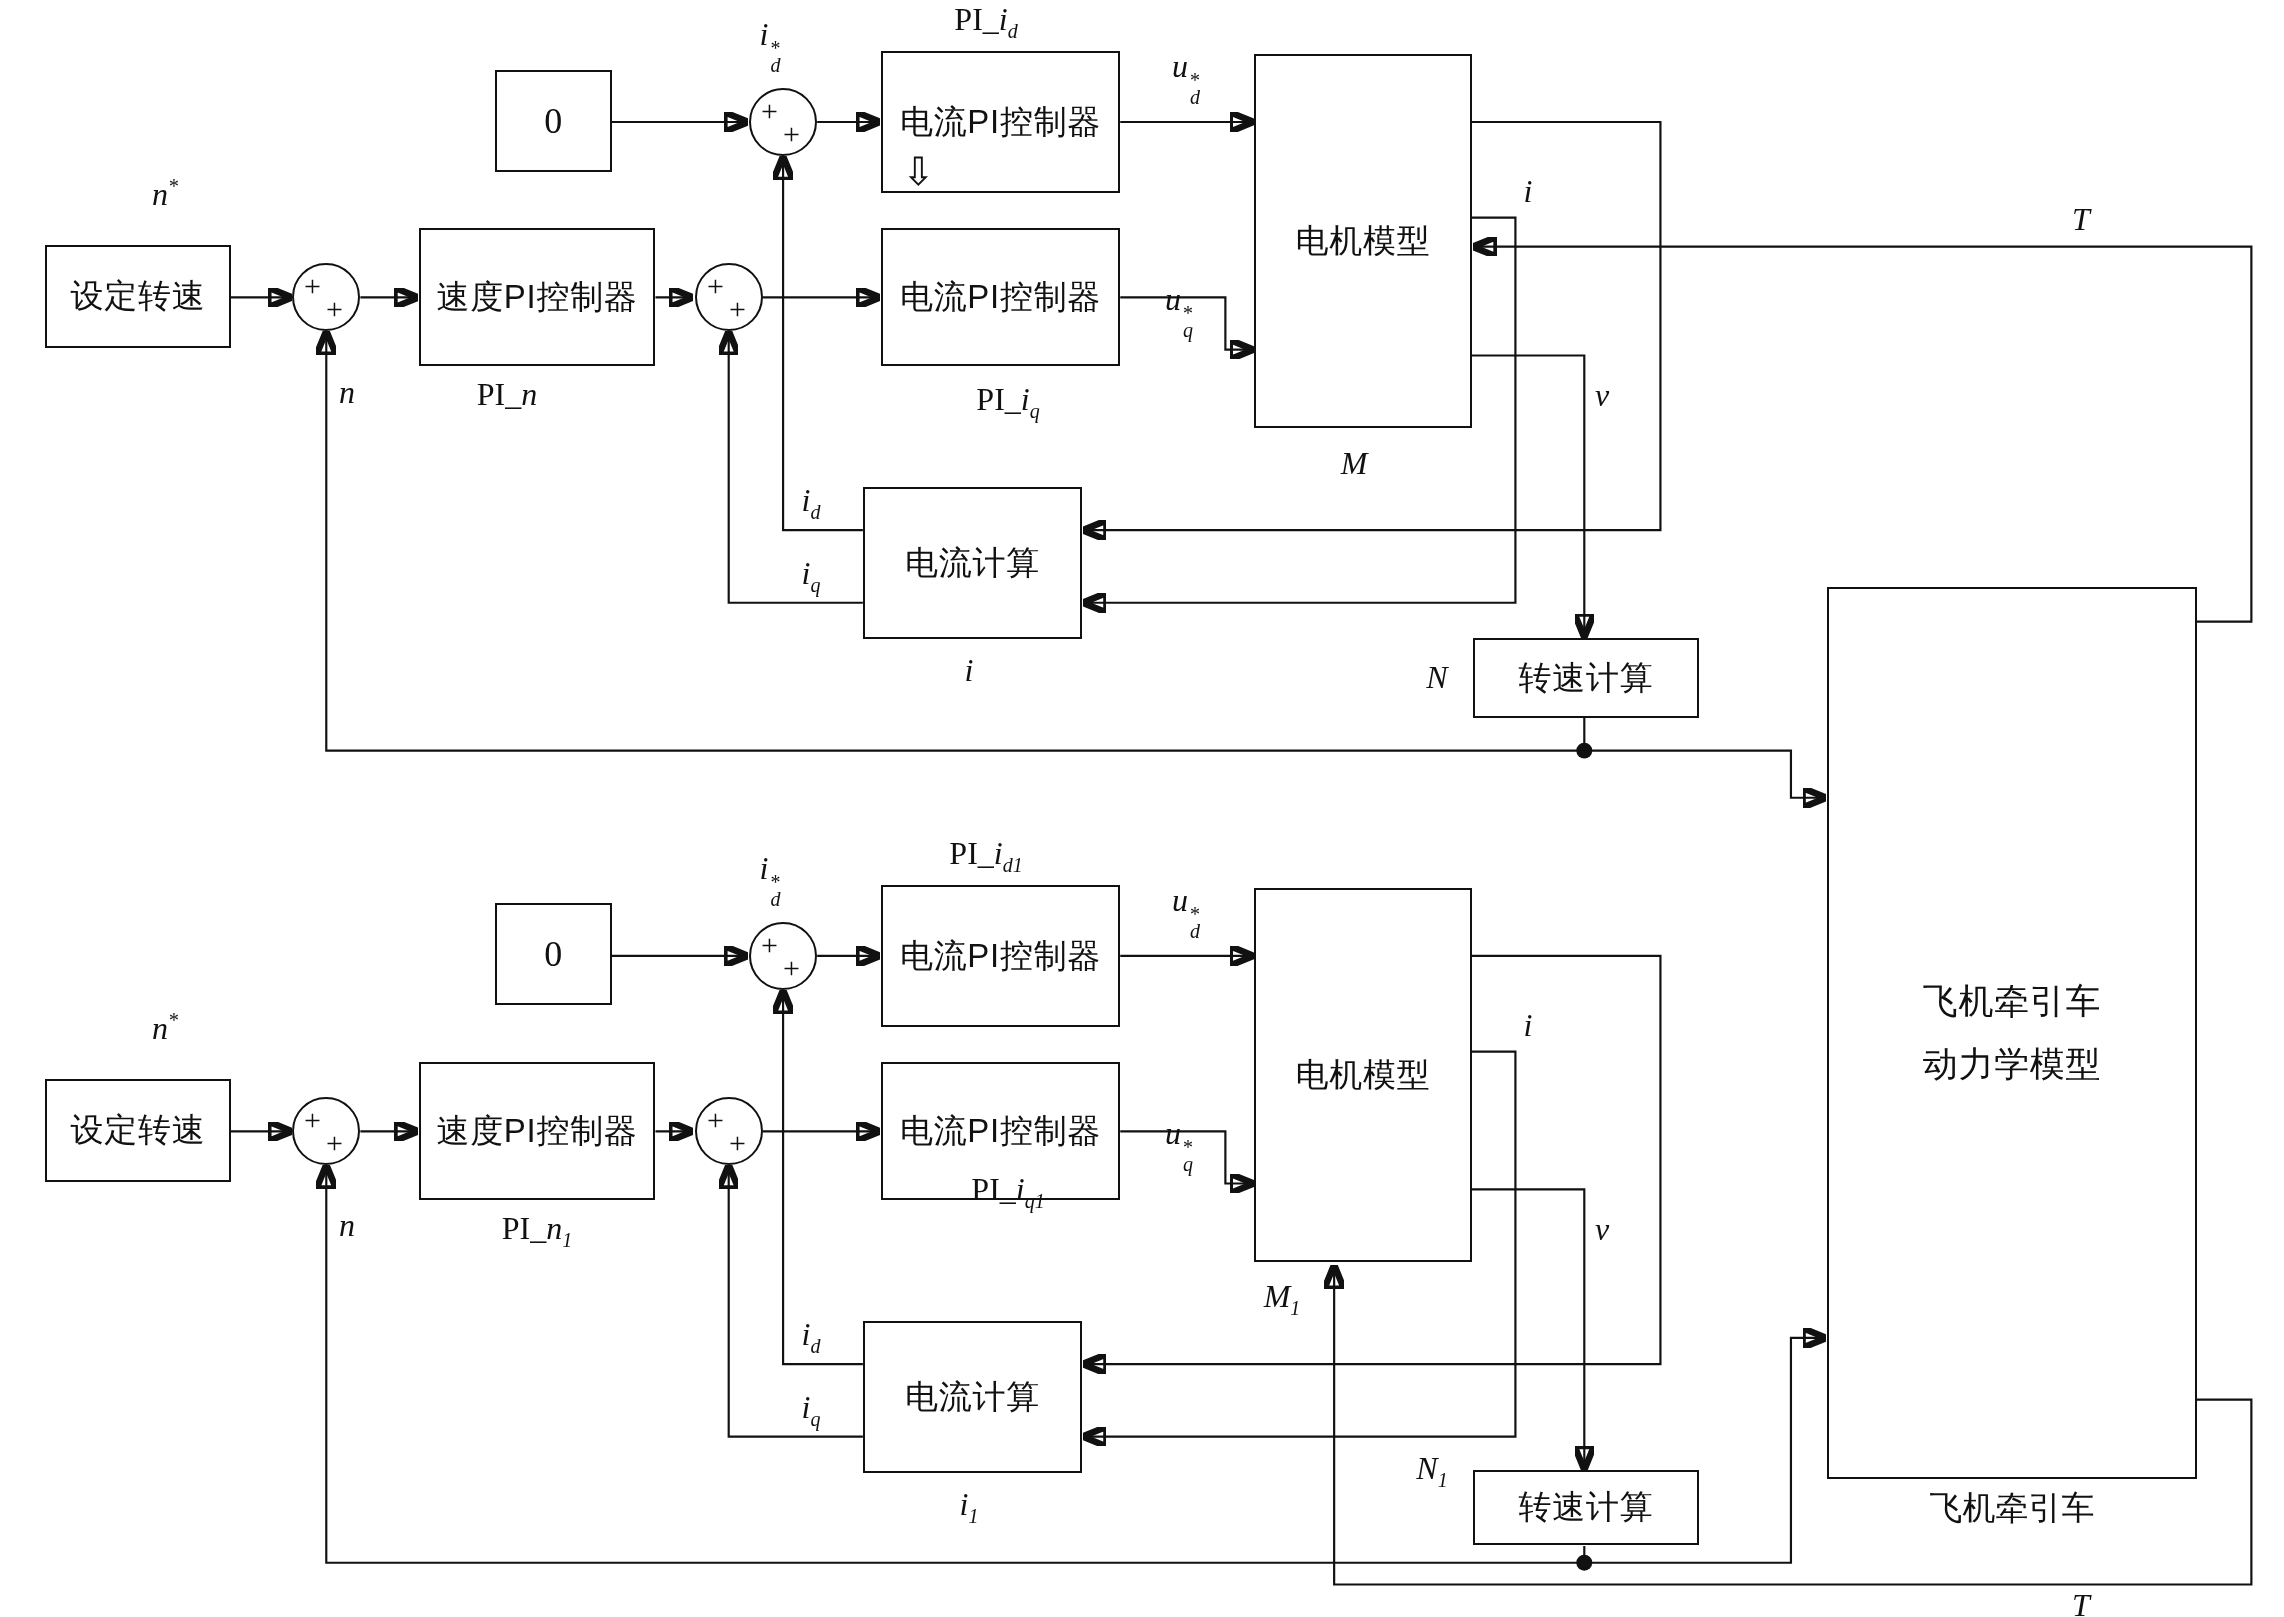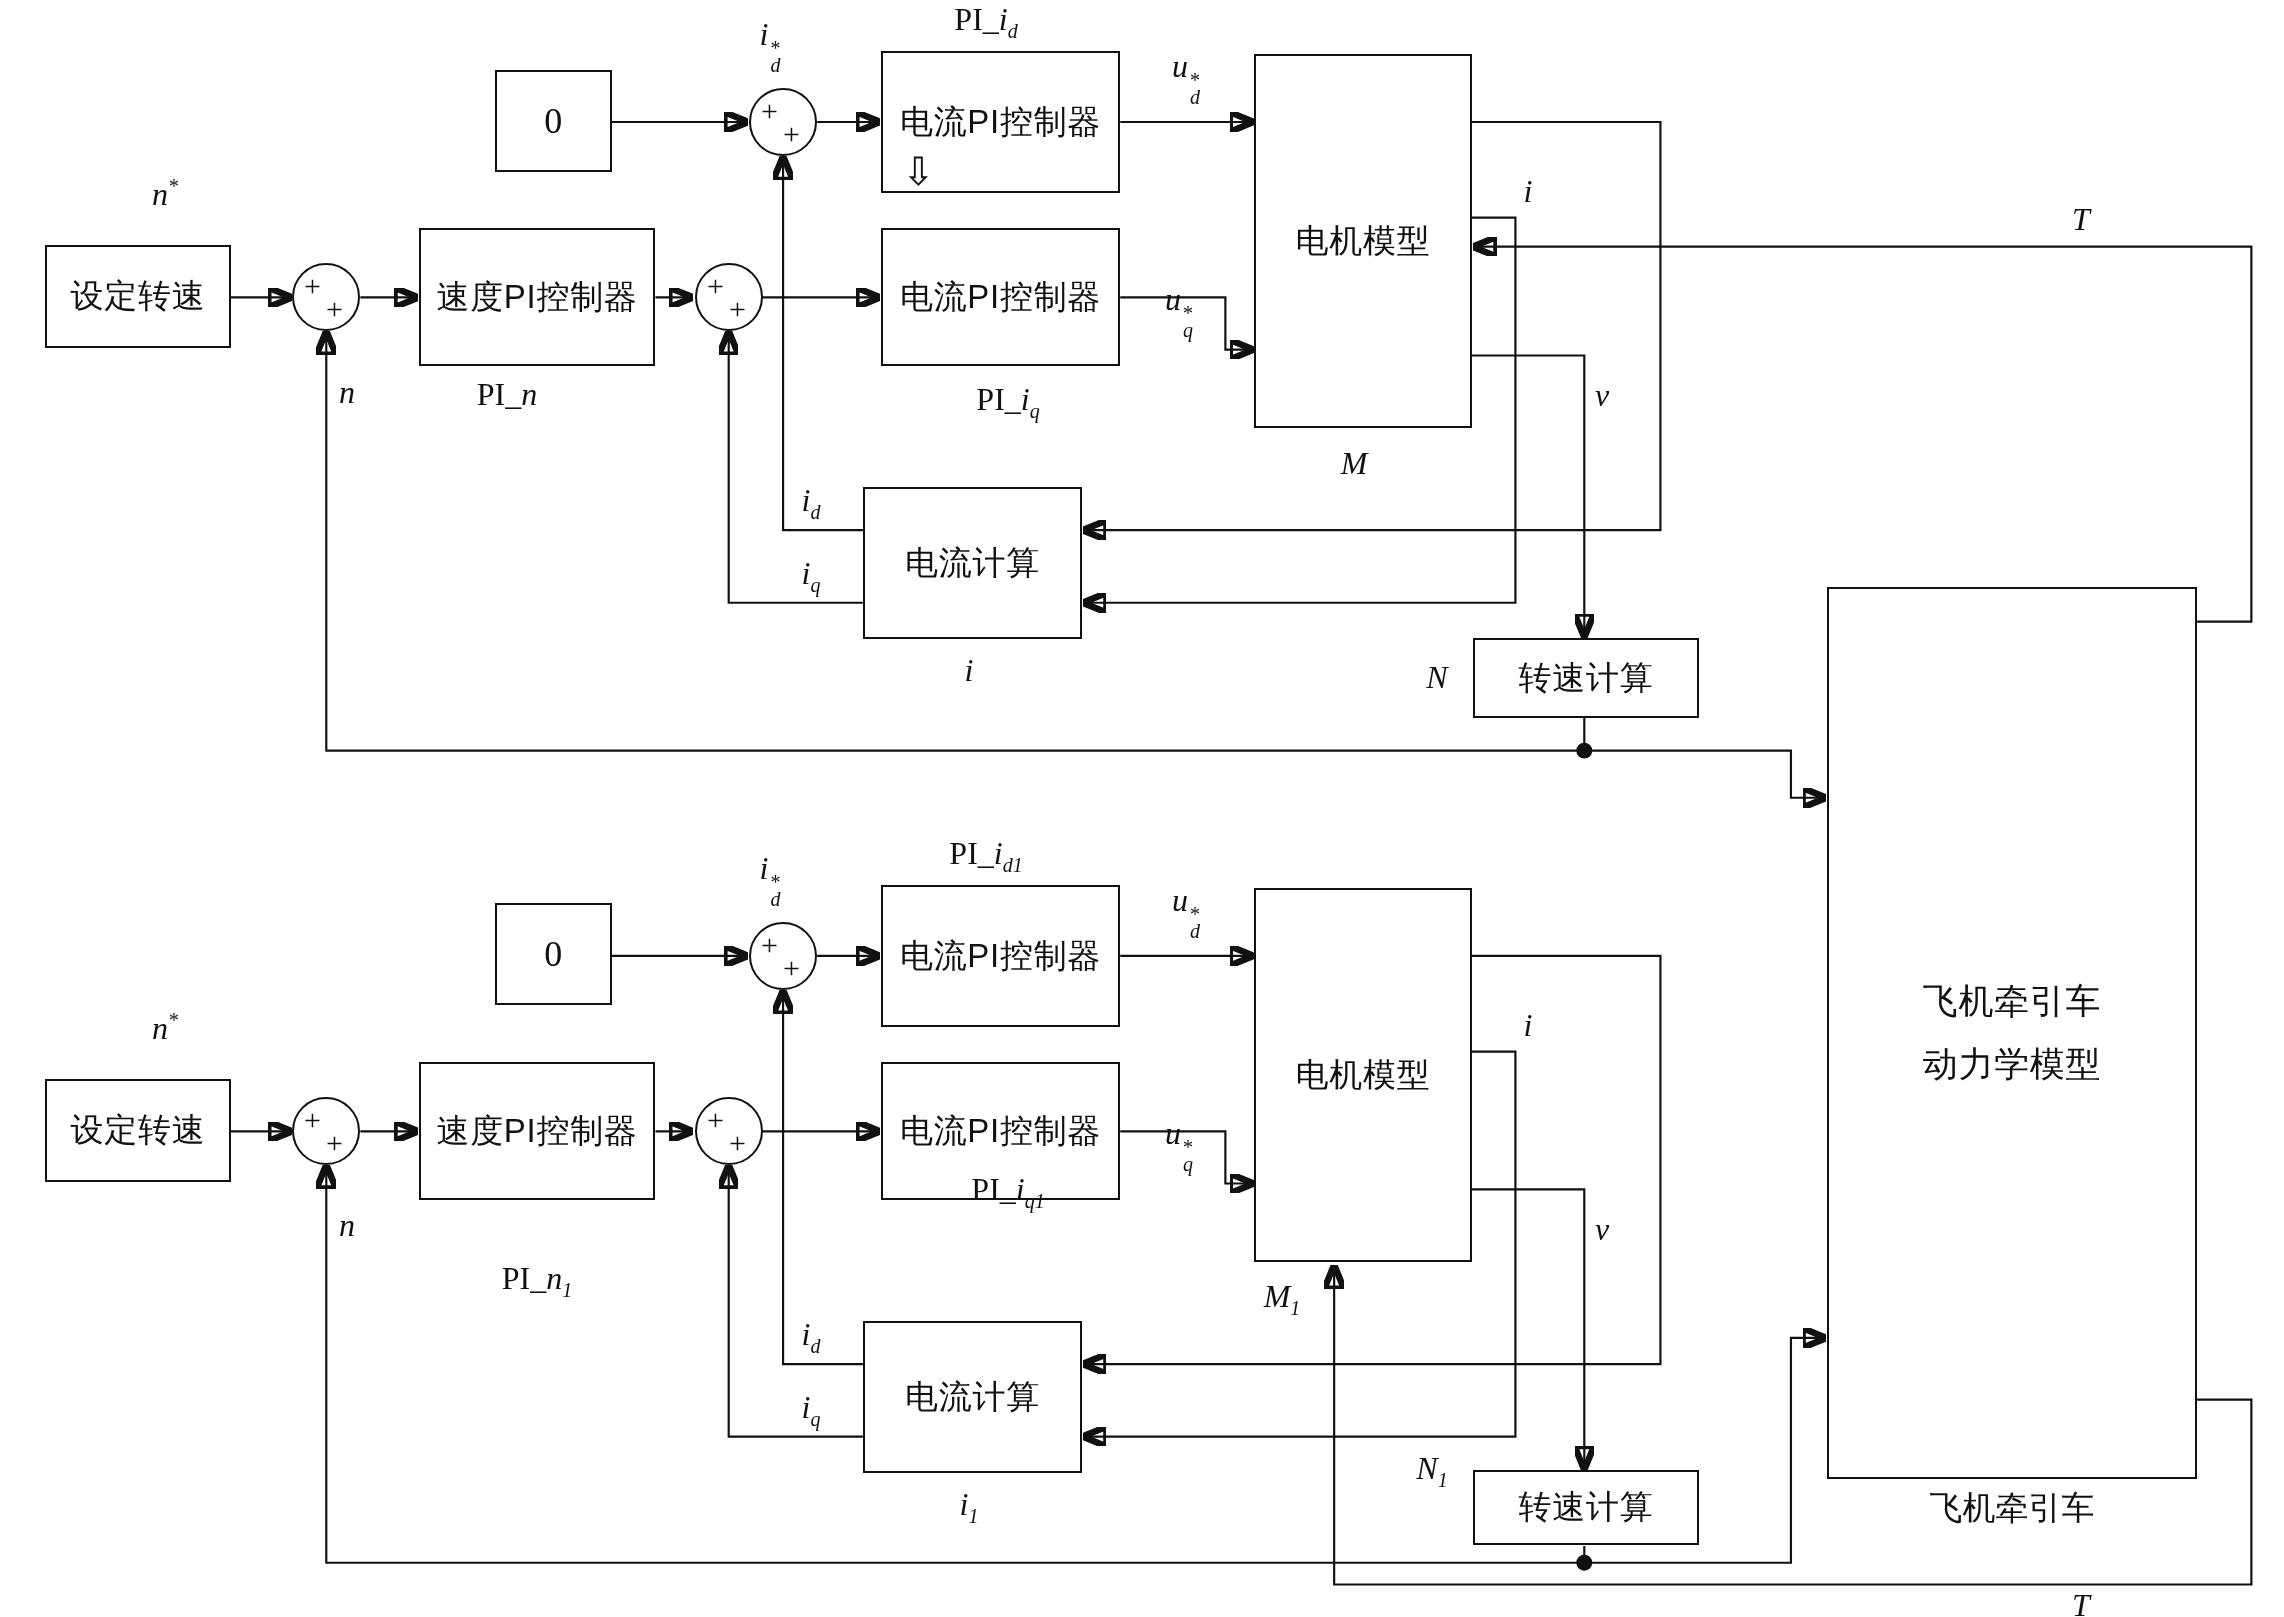--- a/index.html
+++ b/index.html
@@ -183,21 +183,21 @@
     <span class="p1">+</span>
     <span class="p2">+</span>
   </div>
   <div class="sum" style="left:749px;top:922px">
     <span class="p1">+</span>
     <span class="p2">+</span>
   </div>
 
   <div class="lbl" style="left:165px;top:1028px"><i>n</i><sup>*</sup></div>
   <div class="lbl" style="left:347px;top:1225px"><i>n</i></div>
-  <div class="lbl" style="left:537px;top:1281px"><span class="up">PI_</span><i>n</i><sub>1</sub></div>
+  <div class="lbl" style="left:537px;top:1231px"><span class="up">PI_</span><i>n</i><sub>1</sub></div>
   <div class="lbl" style="left:770px;top:879px"><i>i</i><span class="ss">
         <sup>*</sup>
         <sub>d</sub>
       </span></div>
   <div class="lbl" style="left:986px;top:856px"><span class="up">PI_</span><i>i</i><sub>d1</sub></div>
   <div class="lbl" style="left:1008px;top:1192px"><span class="up">PI_</span><i>i</i><sub>q1</sub></div>
   <div class="lbl" style="left:1186px;top:911px"><i>u</i><span class="ss">
         <sup>*</sup>
         <sub>d</sub>
       </span></div>

